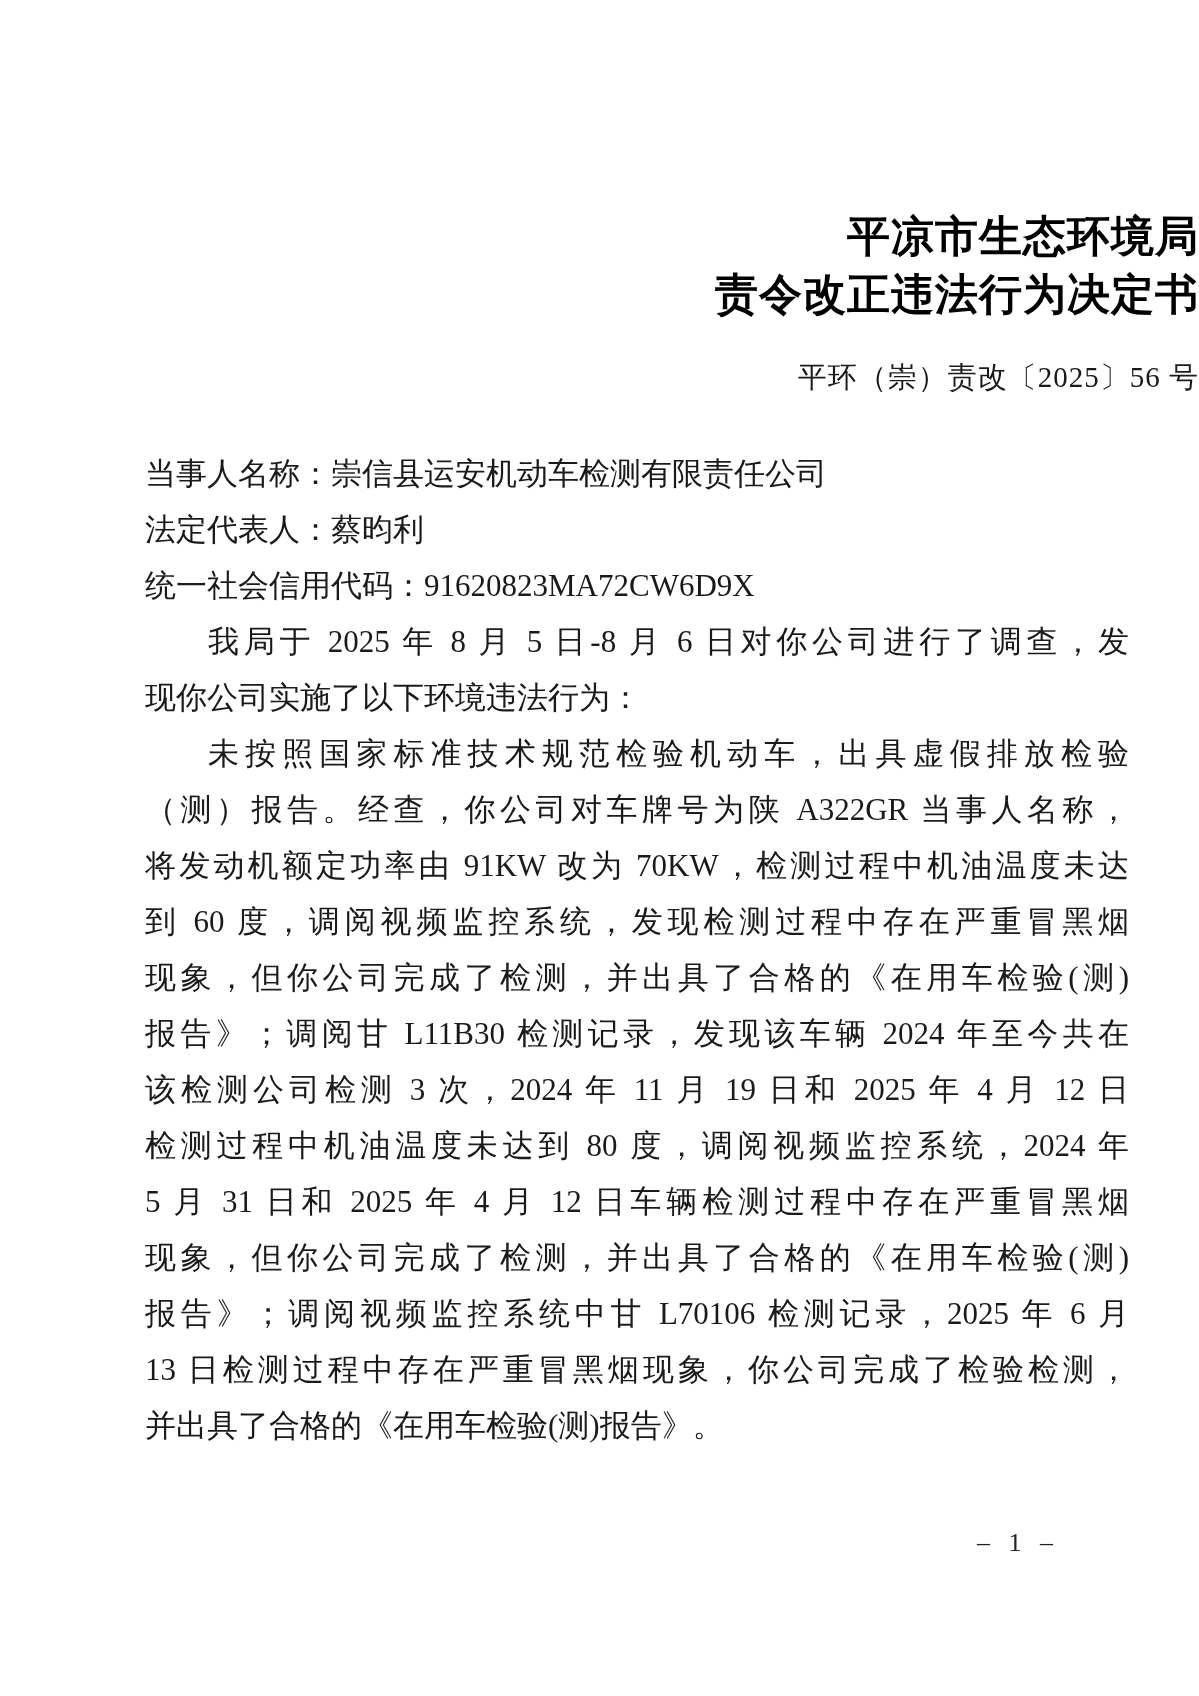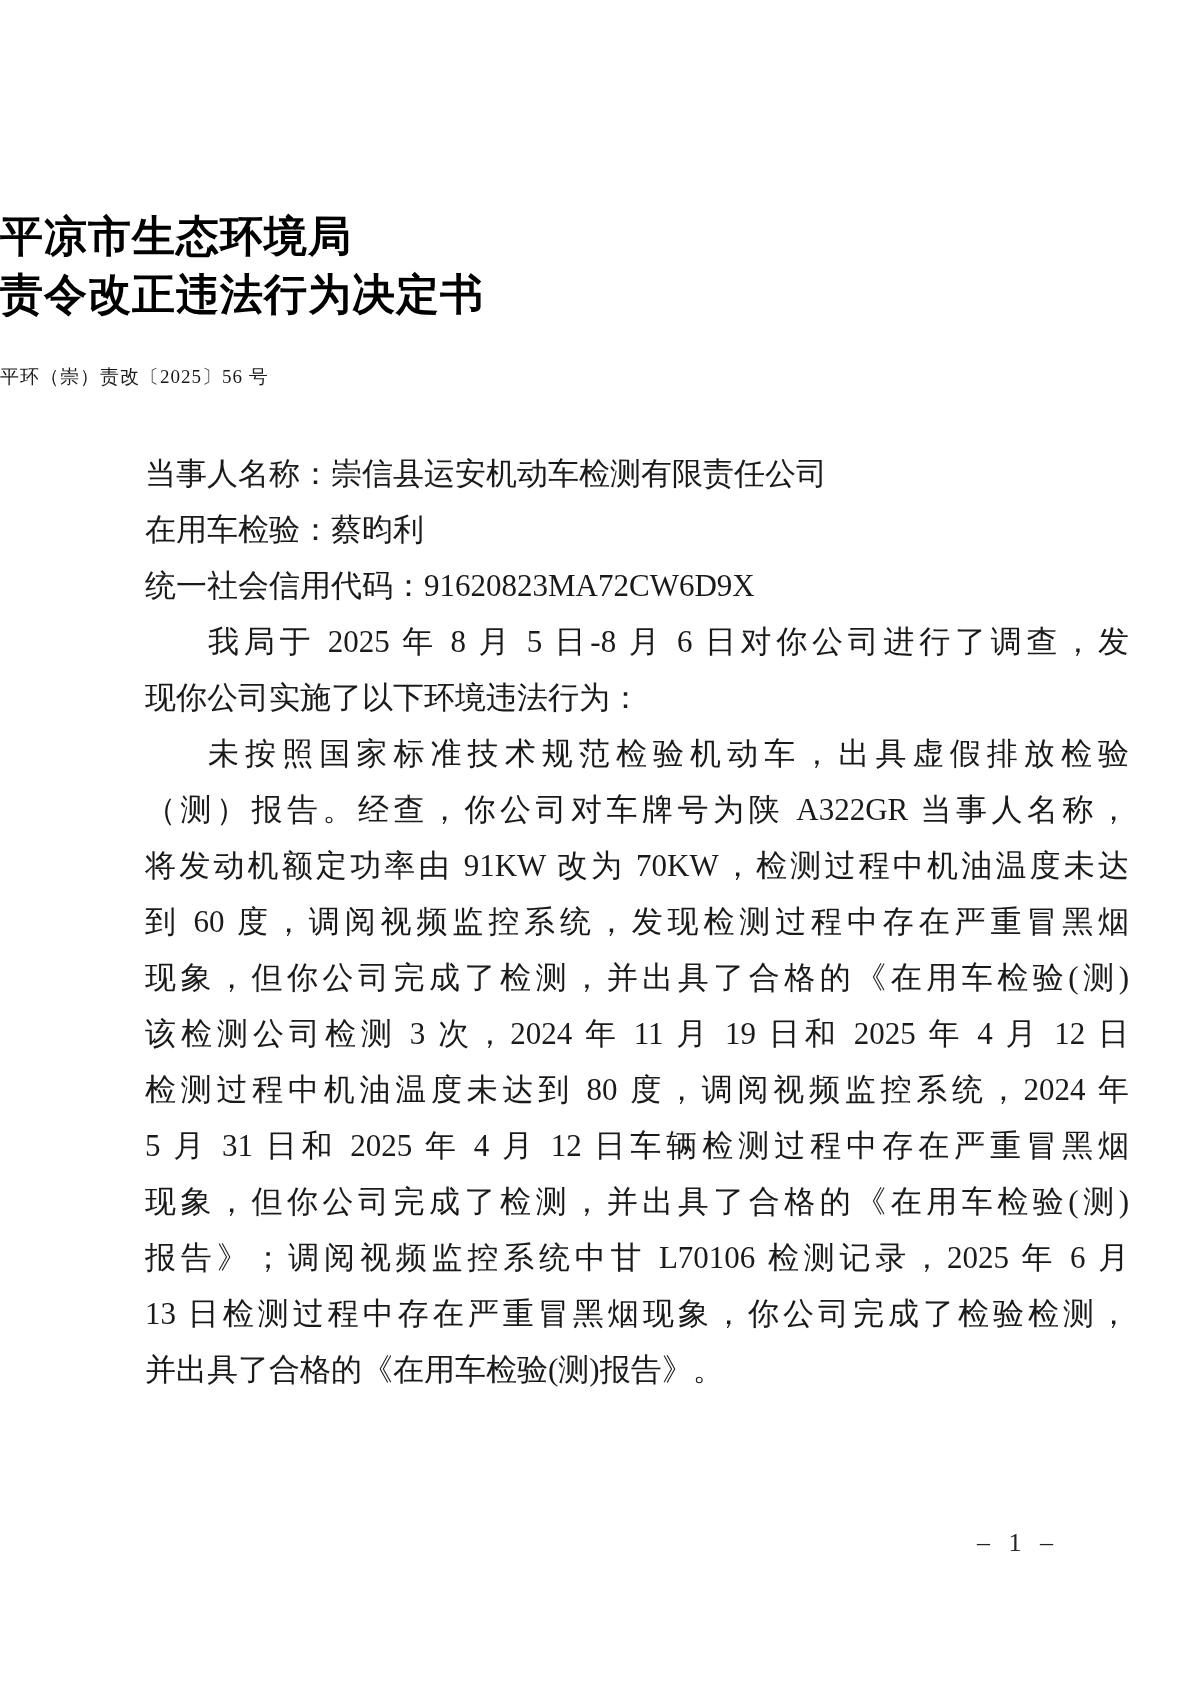--- a/index.html
+++ b/index.html
@@ -9,33 +9,33 @@
     width: 1199px;
     height: 1696px;
     margin: 0 auto;
     background: #ffffff;
     color: #111111;
     font-family: "Liberation Serif", "DejaVu Serif", serif;
     overflow: hidden;
   }
   .doc-header {
     padding-top: 208px;
-    text-align: left;
+    text-align: right;
   }
   .doc-title-line {
     font-size: 43px;
     line-height: 58px;
     font-weight: 700;
     color: #000000;
     letter-spacing: 1px;
   }
   .doc-number {
     margin-top: 36px;
-    text-align: left;
-    font-size: 19px;
+    text-align: right;
+    font-size: 29px;
     line-height: 34px;
     color: #1a1a1a;
     letter-spacing: 1px;
   }
   .doc-body {
     margin-top: 52px;
     padding-left: 145px;
     padding-right: 70px;
   }
   .line {
@@ -66,29 +66,30 @@
 
   <div class="doc-header">
     <div class="doc-title-line">平凉市生态环境局</div>
     <div class="doc-title-line">责令改正违法行为决定书</div>
   </div>
 
   <div class="doc-number">平环（崇）责改〔2025〕56 号</div>
 
   <div class="doc-body" id="body-lines">
       <div class="line">当事人名称：崇信县运安机动车检测有限责任公司</div>
-      <div class="line">在用车检验：蔡昀利</div>
+      <div class="line">法定代表人：蔡昀利</div>
       <div class="line">统一社会信用代码：91620823MA72CW6D9X</div>
       <div class="line indent fill">我局于 2025 年 8 月 5 日-8 月 6 日对你公司进行了调查，发</div>
       <div class="line">现你公司实施了以下环境违法行为：</div>
       <div class="line indent fill">未按照国家标准技术规范检验机动车，出具虚假排放检验</div>
       <div class="line fill">（测）报告。经查，你公司对车牌号为陕 A322GR 当事人名称，</div>
       <div class="line fill">将发动机额定功率由 91KW 改为 70KW，检测过程中机油温度未达</div>
       <div class="line fill">到 60 度，调阅视频监控系统，发现检测过程中存在严重冒黑烟</div>
       <div class="line fill">现象，但你公司完成了检测，并出具了合格的《在用车检验(测)</div>
+      <div class="line fill">报告》；调阅甘 L11B30 检测记录，发现该车辆 2024 年至今共在</div>
       <div class="line fill">该检测公司检测 3 次，2024 年 11 月 19 日和 2025 年 4 月 12 日</div>
       <div class="line fill">检测过程中机油温度未达到 80 度，调阅视频监控系统，2024 年</div>
       <div class="line fill">5 月 31 日和 2025 年 4 月 12 日车辆检测过程中存在严重冒黑烟</div>
       <div class="line fill">现象，但你公司完成了检测，并出具了合格的《在用车检验(测)</div>
       <div class="line fill">报告》；调阅视频监控系统中甘 L70106 检测记录，2025 年 6 月</div>
       <div class="line fill">13 日检测过程中存在严重冒黑烟现象，你公司完成了检验检测，</div>
       <div class="line">并出具了合格的《在用车检验(测)报告》。</div>
     </div>
 
   <div class="page-footer">– 1 –</div>

